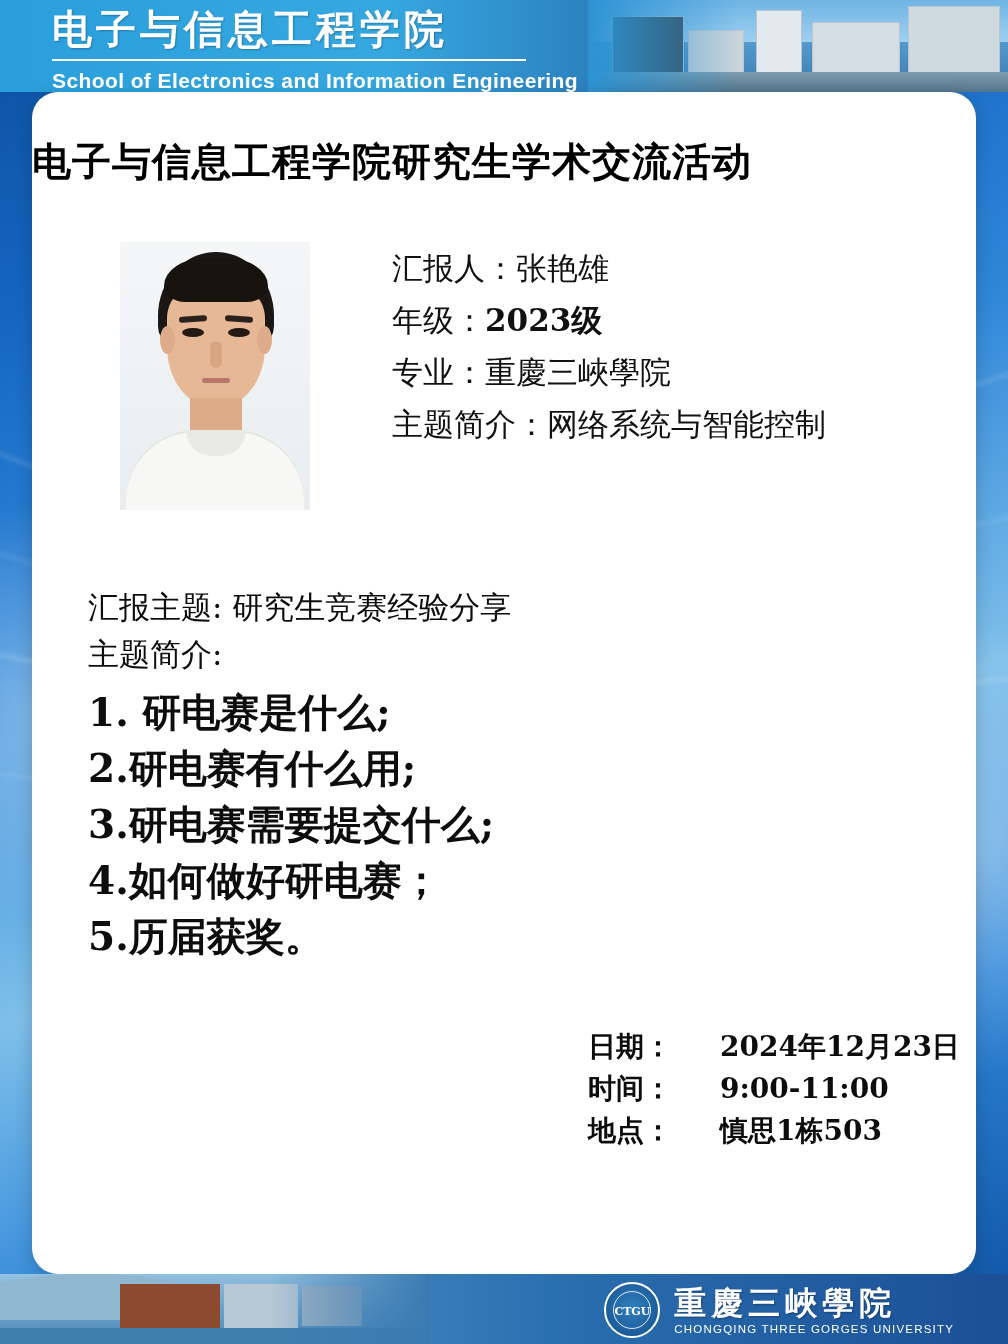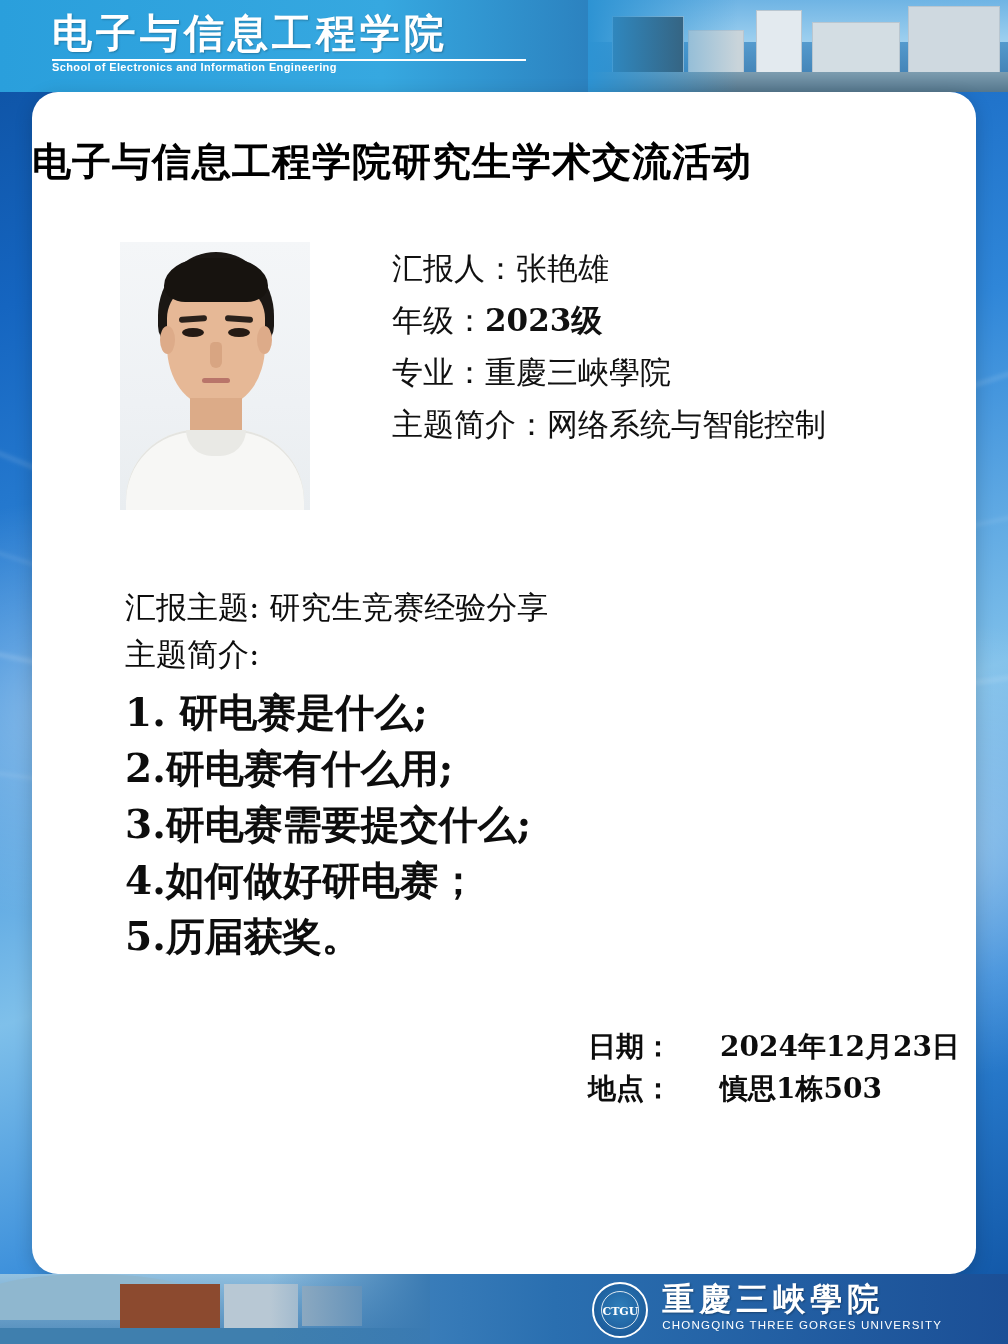--- a/index.html
+++ b/index.html
@@ -82,36 +82,36 @@
     background: linear-gradient(90deg, #2d93d3 0%, rgba(45,147,211,0) 100%);
   }
 
   .logo-block {
     position: absolute;
     left: 52px;
     top: 10px;
     z-index: 3;
   }
   .logo-cn {
-    font-family: Liberation Sans, sans-serif;
+    font-family: Liberation Mono, monospace;
     font-weight: bold;
     font-size: 40px;
     letter-spacing: 4px;
     color: #ffffff;
     line-height: 46px;
     text-shadow: 1px 1px 2px rgba(0,0,0,0.25);
     white-space: nowrap;
   }
   .logo-en {
     font-family: "Liberation Sans", sans-serif;
     font-weight: bold;
-    font-size: 11px;
+    font-size: 21px;
     letter-spacing: 0.4px;
     color: #ffffff;
-    margin-top: 0;
+    margin-top: 8px;
     white-space: nowrap;
   }
   .logo-underline {
     width: 474px;
     height: 2px;
     background: #ffffff;
     margin-top: 3px;
   }
 
   
@@ -191,21 +191,21 @@
     font-size: 31px;
     line-height: 52px;
     color: #111;
     max-width: 520px;
   }
   .presenter-info .line { white-space: normal; }
   .presenter-info b { font-weight: bold; text-align: center; }
 
   .topic-block {
     margin: 74px 0 0 0;
-    padding-left: 93px;
+    padding-left: 56px;
     font-family: "DejaVu Serif", serif;
     color: #0d0d0d;
   }
   .topic-main {
     font-size: 31px;
     line-height: 47px;
     font-weight: normal;
   }
   .topic-sub {
     font-size: 31px;
@@ -252,23 +252,24 @@
   }
   .fc-b1 { position:absolute; left:120px; bottom:16px; width:100px; height:44px; background:#8c4a2f; }
   .fc-b2 { position:absolute; left:224px; bottom:10px; width:74px; height:50px; background:#b8c8d4; }
   .fc-b3 { position:absolute; left:302px; bottom:18px; width:60px; height:40px; background:#9fb4c4; }
   .fc-water { position:absolute; left:0; bottom:0; width:100%; height:16px; background:#3f7fae; }
   .fc-fade { position:absolute; right:0; top:0; width:160px; height:100%;
              background: linear-gradient(90deg, rgba(60,120,175,0) 0%, #3a7ab2 100%); }
 
   .univ-logo {
     position: absolute;
-    right: 66px;
+    right: 54px;
     top: 8px;
     display: flex;
+    align-items: center;
   }
   .seal {
     width: 52px; height: 52px;
     border-radius: 50%;
     border: 2px solid #ffffff;
     background: radial-gradient(circle at 50% 45%, #2f7fbb 0%, #1d5d9c 70%, #16508c 100%);
     position: relative;
     flex: 0 0 auto;
     margin-right: 14px;
   }
@@ -386,20 +387,23 @@
         <div>4.如何做好研电赛；</div>
         <div>5.历届获奖。</div>
       </div>
     </div>
 
     <div class="meta-block">
       <div>
         <span class="mlabel">日期：</span><span class="mval">2024年12月23日</span>
       </div>
       <div>
+        <span class="mlabel">时间：</span><span class="mval">9:00-11:00</span>
+      </div>
+      <div>
         <span class="mlabel">地点：</span><span class="mval">慎思1栋503</span>
       </div>
     </div>
 
   </div>
 
   <div class="footer">
     <div class="footer-campus">
       <div class="fc-hill"></div>
       <div class="fc-b1"></div>

